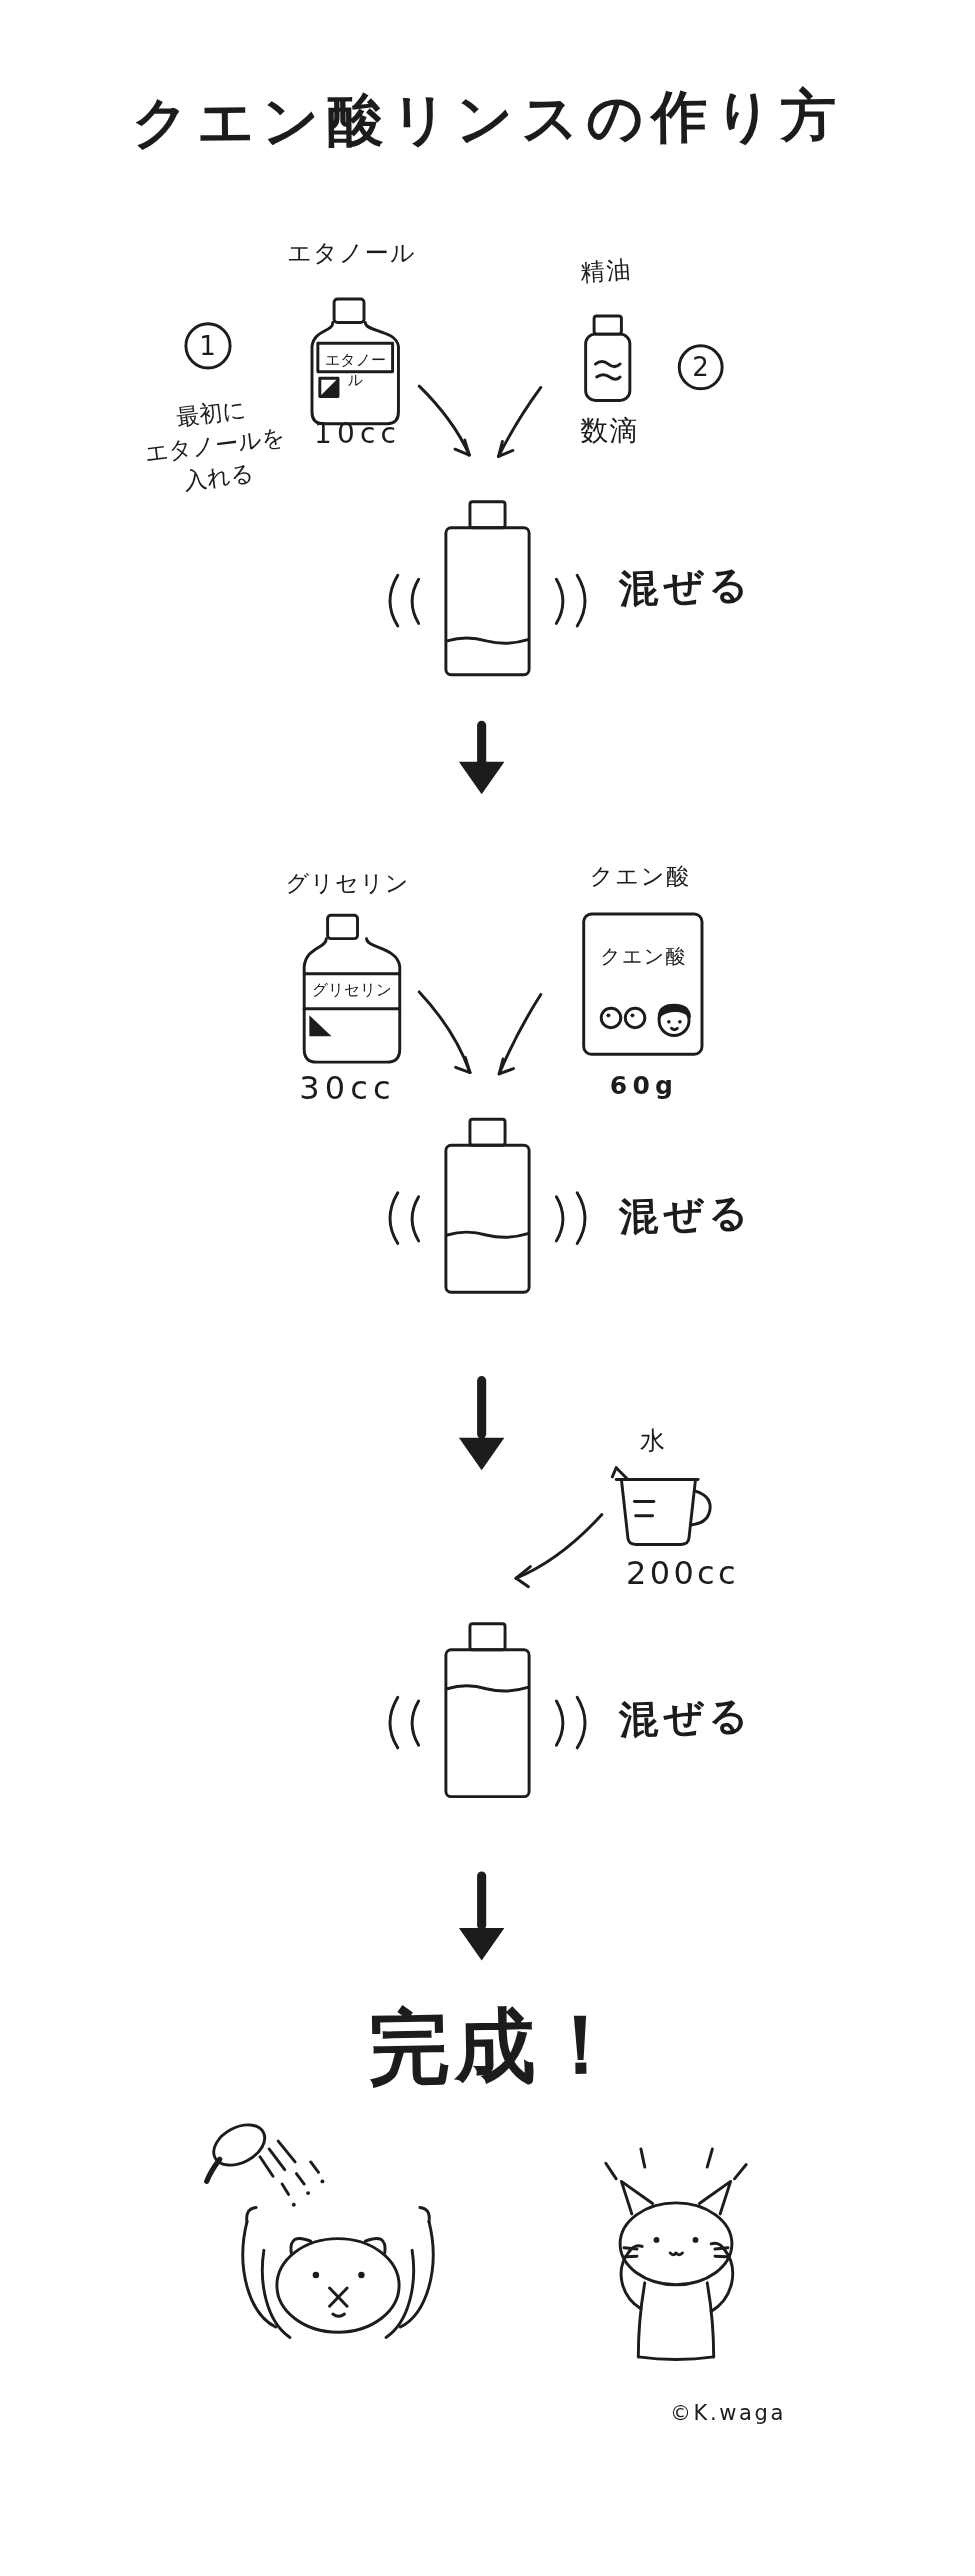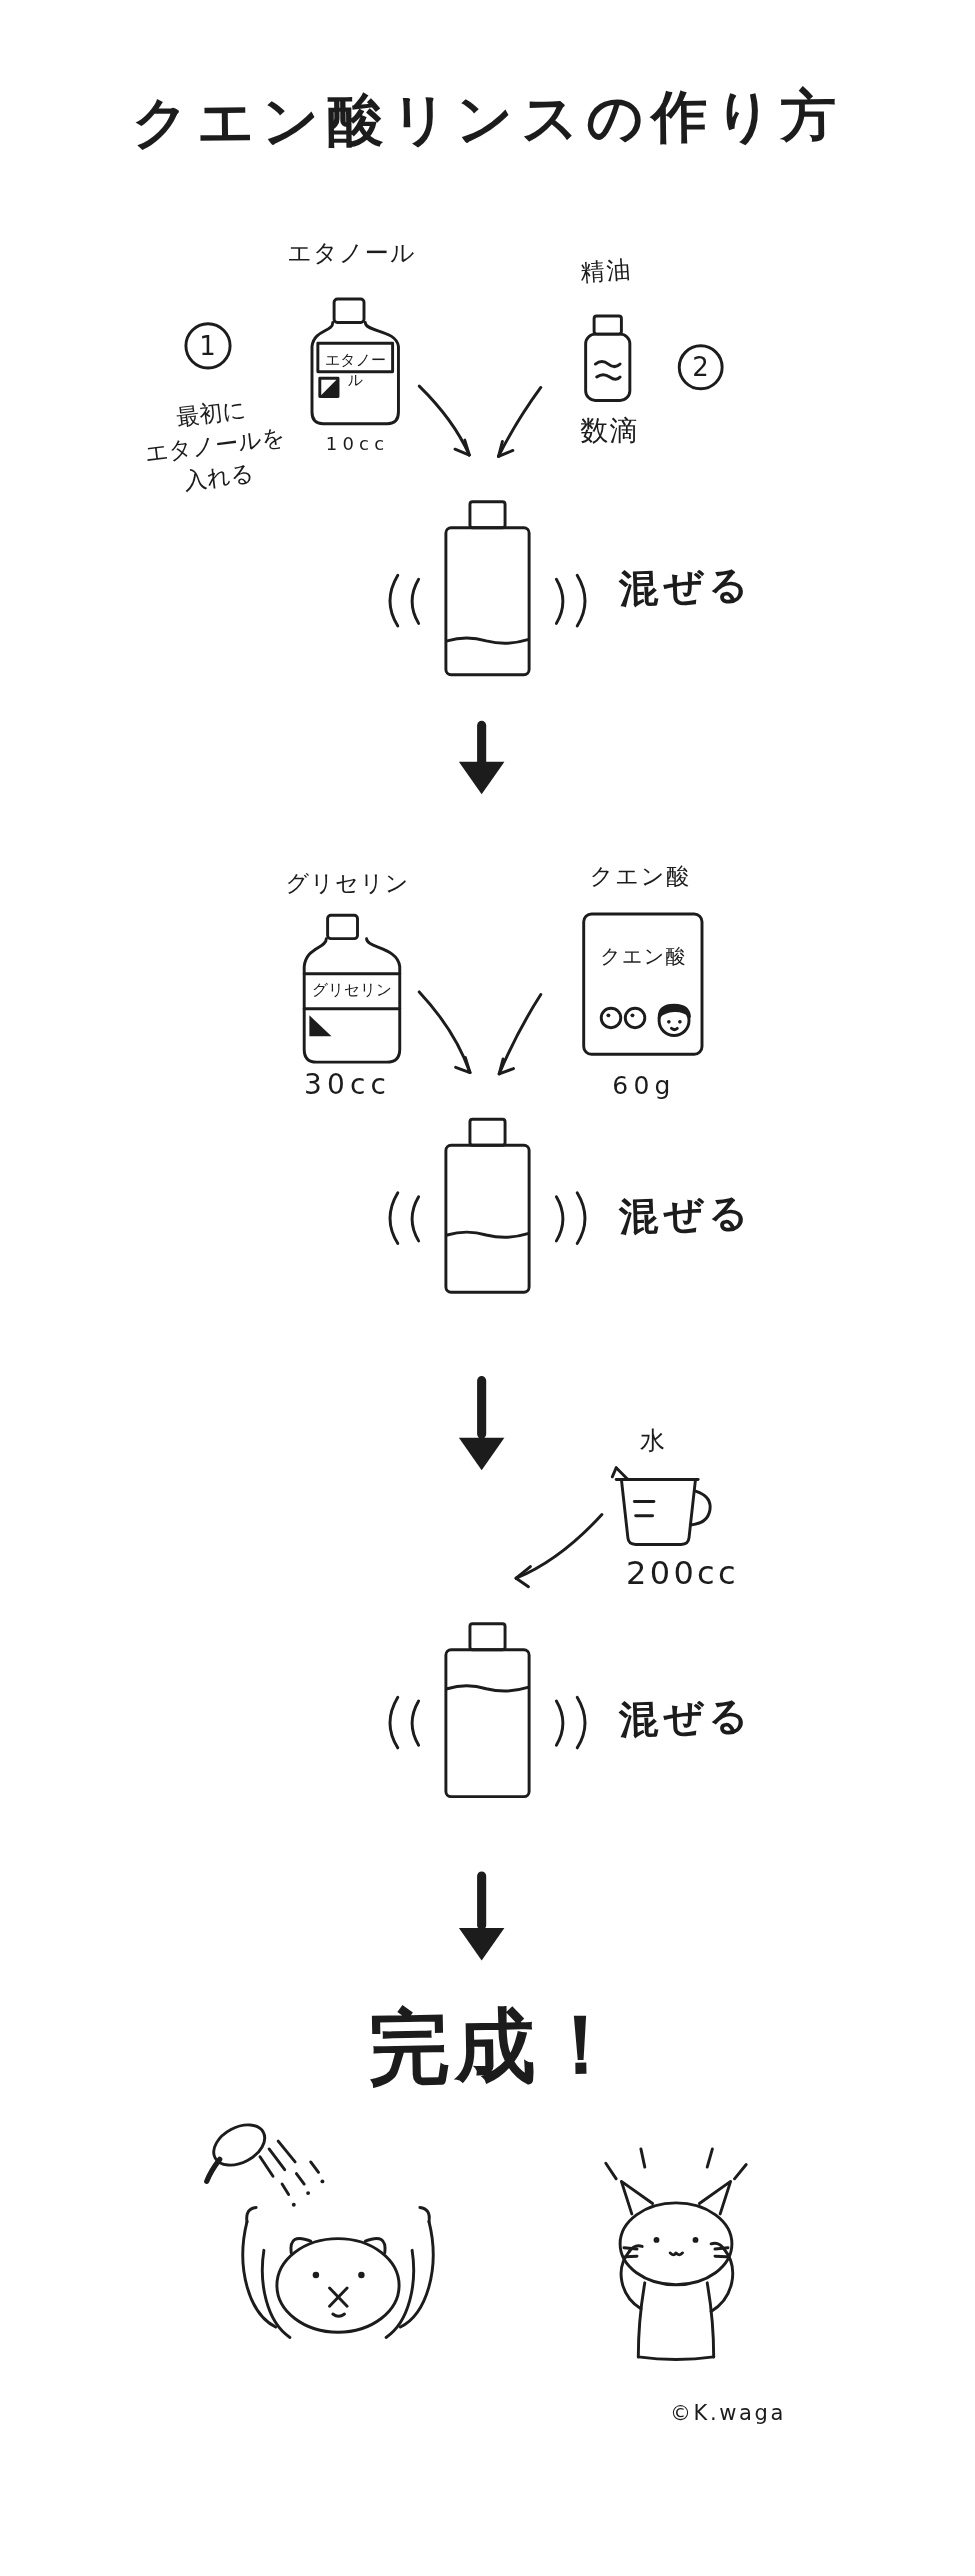--- a/index.html
+++ b/index.html
@@ -14,31 +14,31 @@
   .art .thick { stroke-width:14; }
   .art .mid { stroke-width:8; }
   .t { position:absolute; color:#1c1c1c; white-space:pre-line; line-height:1.32; }
   .center { text-align:center; }
 
   .title { left:114px; top:82px; width:748px; font-size:56px; font-weight:700; letter-spacing:7.8px; transform:rotate(-0.6deg); }
   .badge1-num { left:192px; top:327px; width:31px; line-height:38px; font-size:26px; }
   .note { left:127px; top:397px; width:176px; font-size:23px; line-height:1.4; transform:rotate(-7deg); }
   .ethanol-label { left:280px; top:238px; width:143px; font-size:24px; letter-spacing:1.3px; }
   .ethanol-bottle-text { left:318px; top:351px; width:75px; font-size:15px; }
-  .ethanol-amount { left:299px; top:432px; width:117px; font-size:18px; letter-spacing:5.2px; }
+  .ethanol-amount { left:299px; top:416px; width:117px; font-size:28px; letter-spacing:5.2px; }
   .oil-label { left:564px; top:256px; width:85px; font-size:24px; letter-spacing:2px; transform:rotate(-4deg); }
   .badge2-num { left:685px; top:348px; width:31px; line-height:38px; font-size:26px; }
   .oil-amount { left:567px; top:413px; width:85px; font-size:28px; letter-spacing:1.3px; }
   .mix1 { left:619px; top:560px; width:182px; font-size:39px; font-weight:700; letter-spacing:5.2px; transform:rotate(-2deg); }
   .glycerin-label { left:276px; top:868px; width:143px; font-size:23px; letter-spacing:1.3px; }
   .glycerin-bottle-text { left:304px; top:980px; width:96px; font-size:15.6px; }
-  .glycerin-amount { left:289px; top:1067px; width:117px; font-size:28px; letter-spacing:5.2px; }
+  .glycerin-amount { left:289px; top:1067px; width:117px; font-size:32px; letter-spacing:5.2px; }
   .citric-label { left:569px; top:861px; width:143px; font-size:23px; letter-spacing:2px; }
   .citric-package-text { left:592px; top:943px; width:103px; font-size:20px; letter-spacing:1.3px; }
-  .citric-amount { left:592px; top:1069px; width:104px; font-size:25px; letter-spacing:5.2px; }
+  .citric-amount { left:592px; top:1069px; width:104px; font-size:25px; letter-spacing:5.2px;font-weight:bold; }
   .mix2 { left:619px; top:1188px; width:182px; font-size:39px; font-weight:700; letter-spacing:5.2px; transform:rotate(-2deg); }
   .water-label { left:623px; top:1424px; width:59px; font-size:25px; }
   .water-amount { left:611px; top:1552px; width:143px; font-size:32px; letter-spacing:3.3px; }
   .mix3 { left:619px; top:1691px; width:182px; font-size:39px; font-weight:700; letter-spacing:5.2px; transform:rotate(-2deg); }
   .result { left:286px; top:1993px; width:423px; font-size:81px; font-weight:700; letter-spacing:5.2px; transform:rotate(-1deg); }
   .credit { left:670px; top:2400px; width:234px; font-size:21px; letter-spacing:2.6px; }
 </style>
 </head>
 <body>
 

